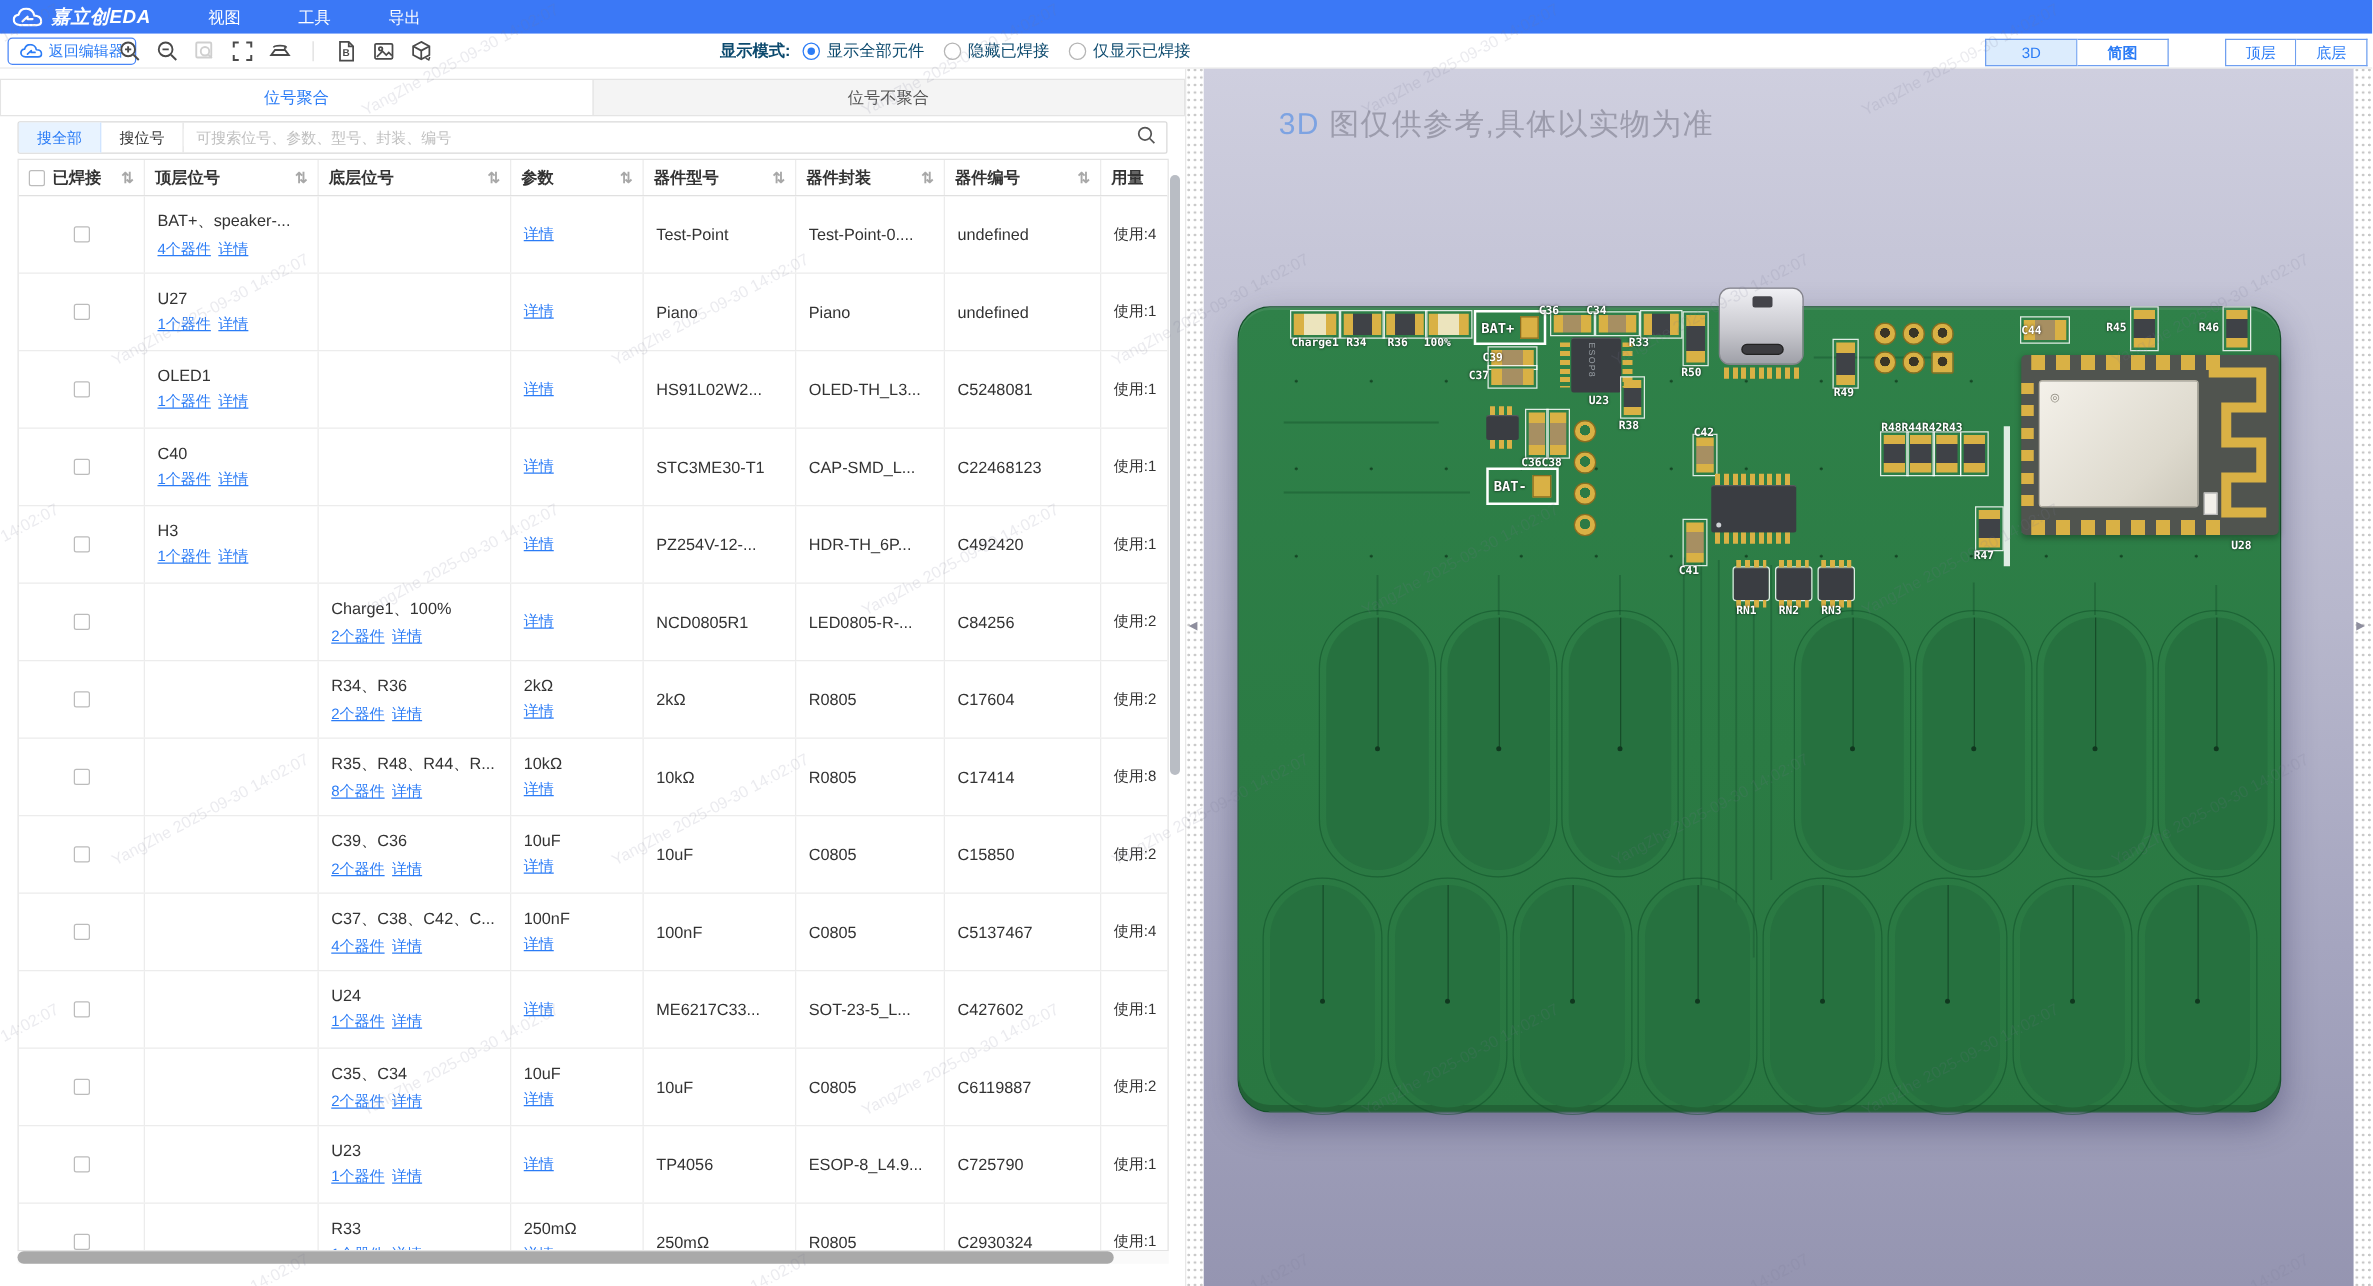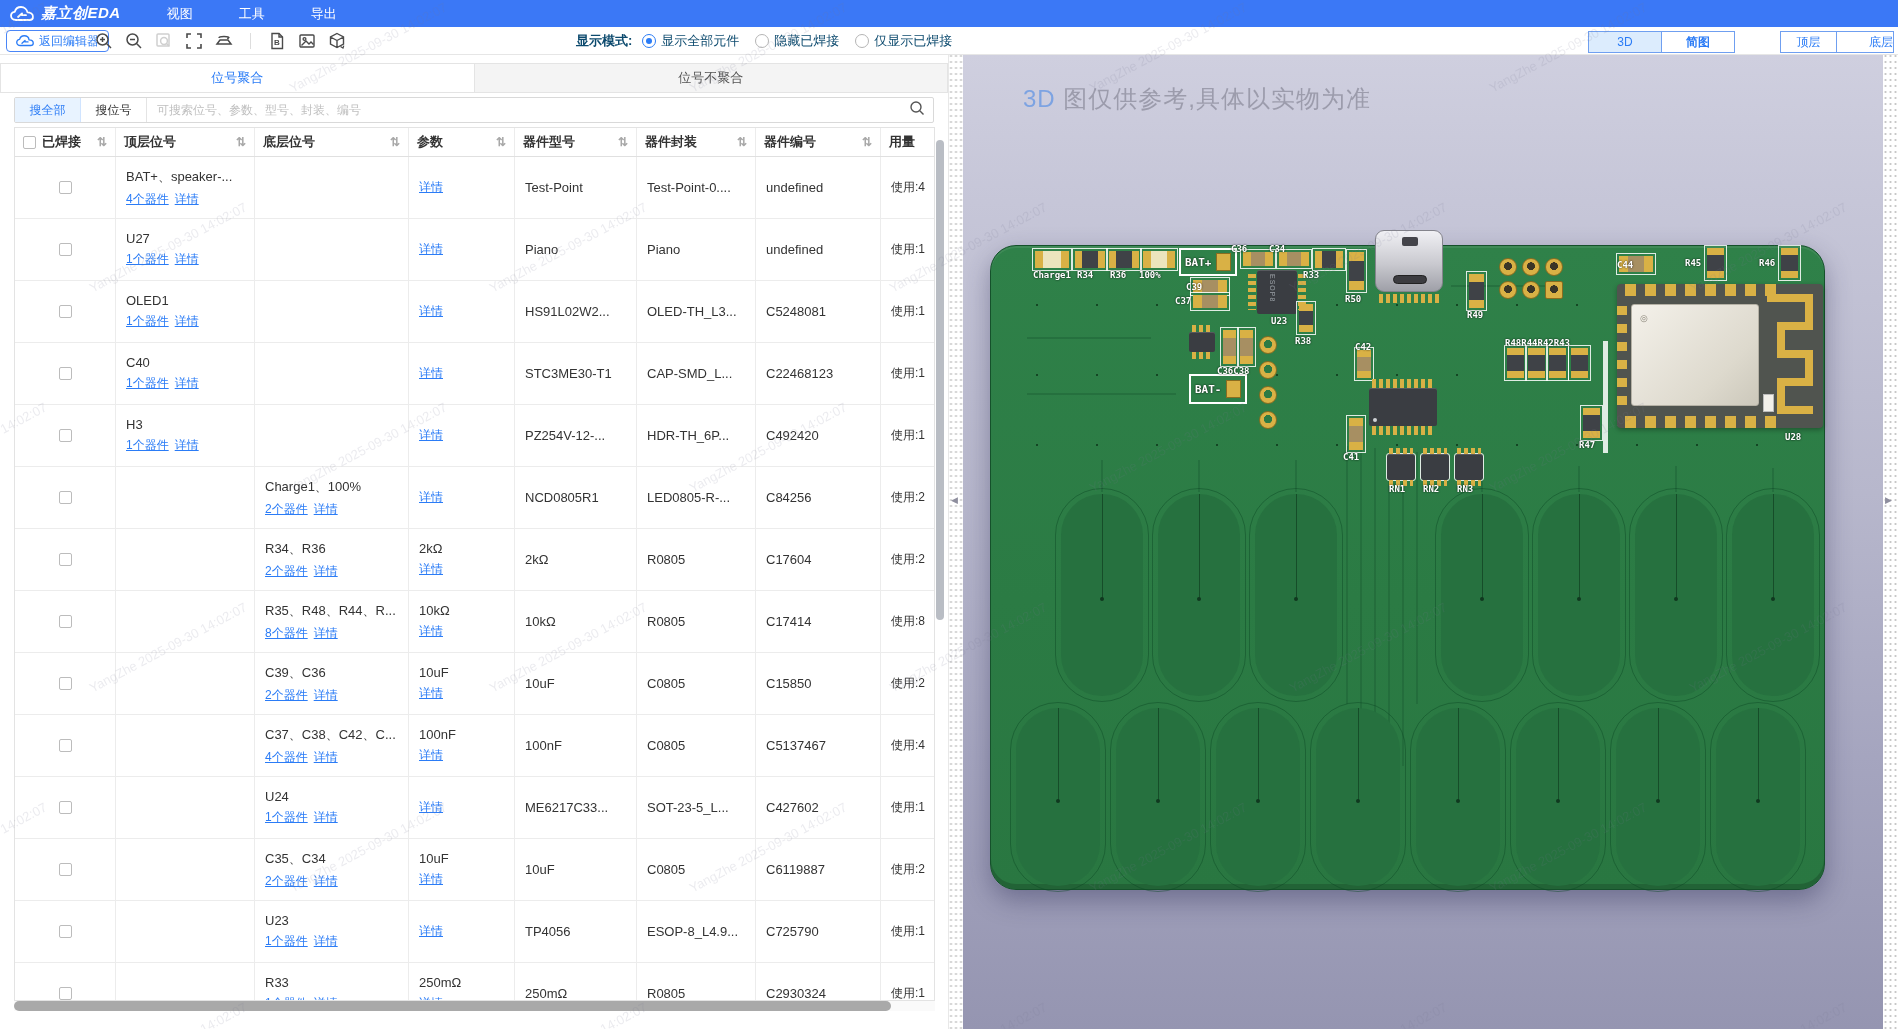--- a/index.html
+++ b/index.html
@@ -224,21 +224,21 @@
             <div>仅显示已焊接</div>
           </div>
         </div>
     </div>
     <div class="vgroup" style="left:1588px;">
       <button class="vbtn active" style="width:74px;">3D</button>
       <button class="vbtn" style="width:73px;font-weight:bold;">简图</button>
     </div>
     <div class="vgroup" style="left:1780px;">
       <button class="vbtn" style="width:57px;padding:0;">顶层</button>
-      <button class="vbtn" style="width:57px;padding:0;text-align:right;">底层</button>
+      <button class="vbtn" style="width:57px;padding:0;">底层</button>
     </div>
   </div>
 
   <div class="left-panel">
     <div class="tabs">
       <div class="tab active">位号聚合</div>
       <div class="tab">位号不聚合</div>
     </div>
     <div class="searchbar">
       <div class="seg active">搜全部</div>

